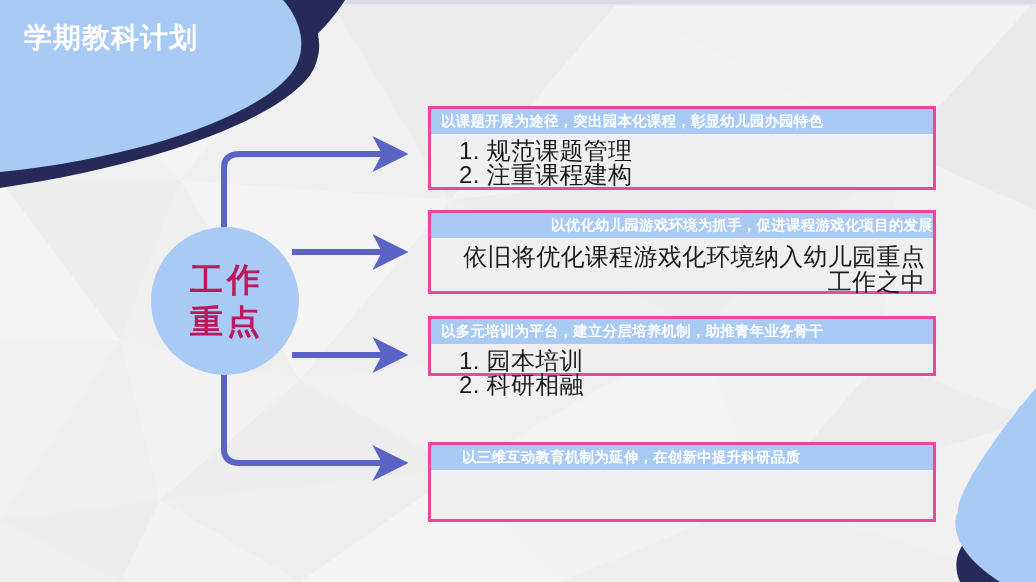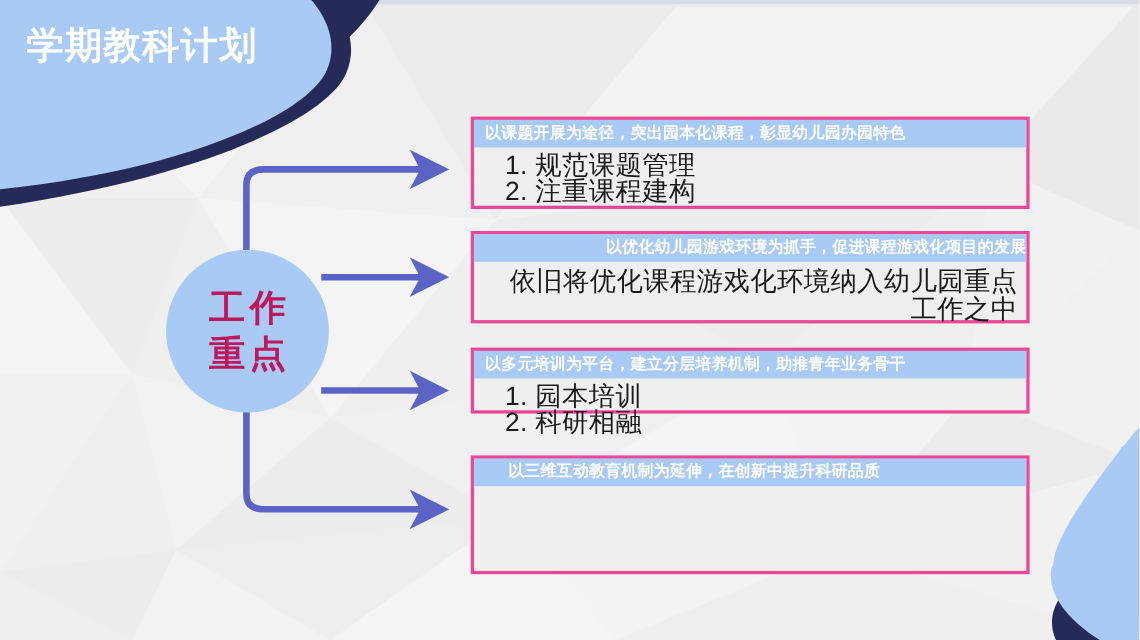--- a/index.html
+++ b/index.html
@@ -28,21 +28,21 @@
   #connectors {
     position: absolute;
     left: 0; top: 0;
     width: 1036px; height: 582px;
   }
 
   .slide-title {
     position: absolute;
     left: 24px;
     top: 19px;
-    font-size: 34px;
+    font-size: 28px;
     font-weight: bold;
     color: #ffffff;
     letter-spacing: 1px;
     white-space: nowrap;
     z-index: 6;
   }
 
   .hub {
     position: absolute;
     left: 151px;
@@ -100,21 +100,21 @@
   }
   .card-body.wrap .card-line {
     white-space: normal;
     line-height: 25px;
   }
   .card-body.wrap { padding-left: 22px; padding-top: 6px; }
 
   #card-1 { top: 106px; height: 84px; }
   #card-2 { top: 210px; height: 84px; text-align: right; }
   #card-3 { top: 316px; height: 60px; }
-  #card-4 { top: 414px; height: 108px; }
+  #card-4 { top: 442px; height: 80px; }
 </style>
 </head>
 <body>
 
 <div id="slide">
 
   <svg id="bg-poly" viewBox="0 0 1036 582" preserveAspectRatio="none">
     <rect x="0" y="0" width="1036" height="582" fill="#efefef"></rect>
     <g>
       <polygon points="0,0 330,0 180,180" fill="#f4f4f4"></polygon>

